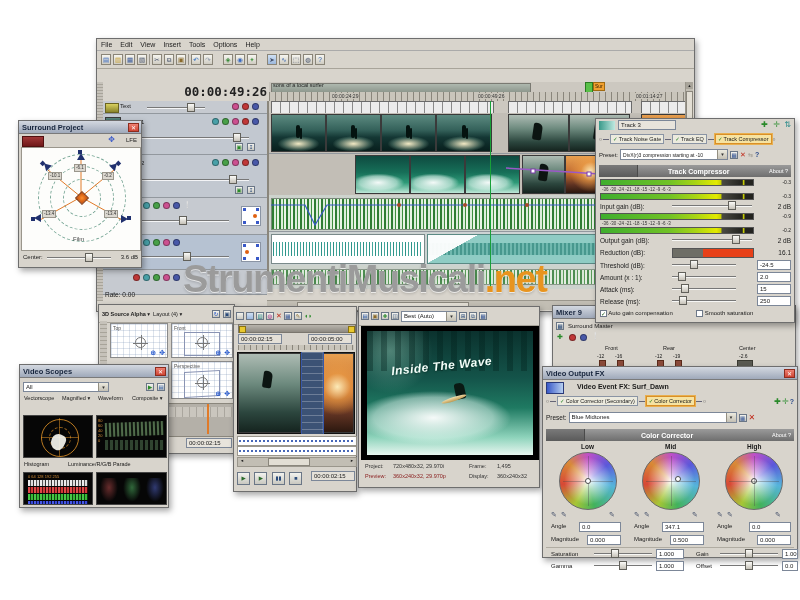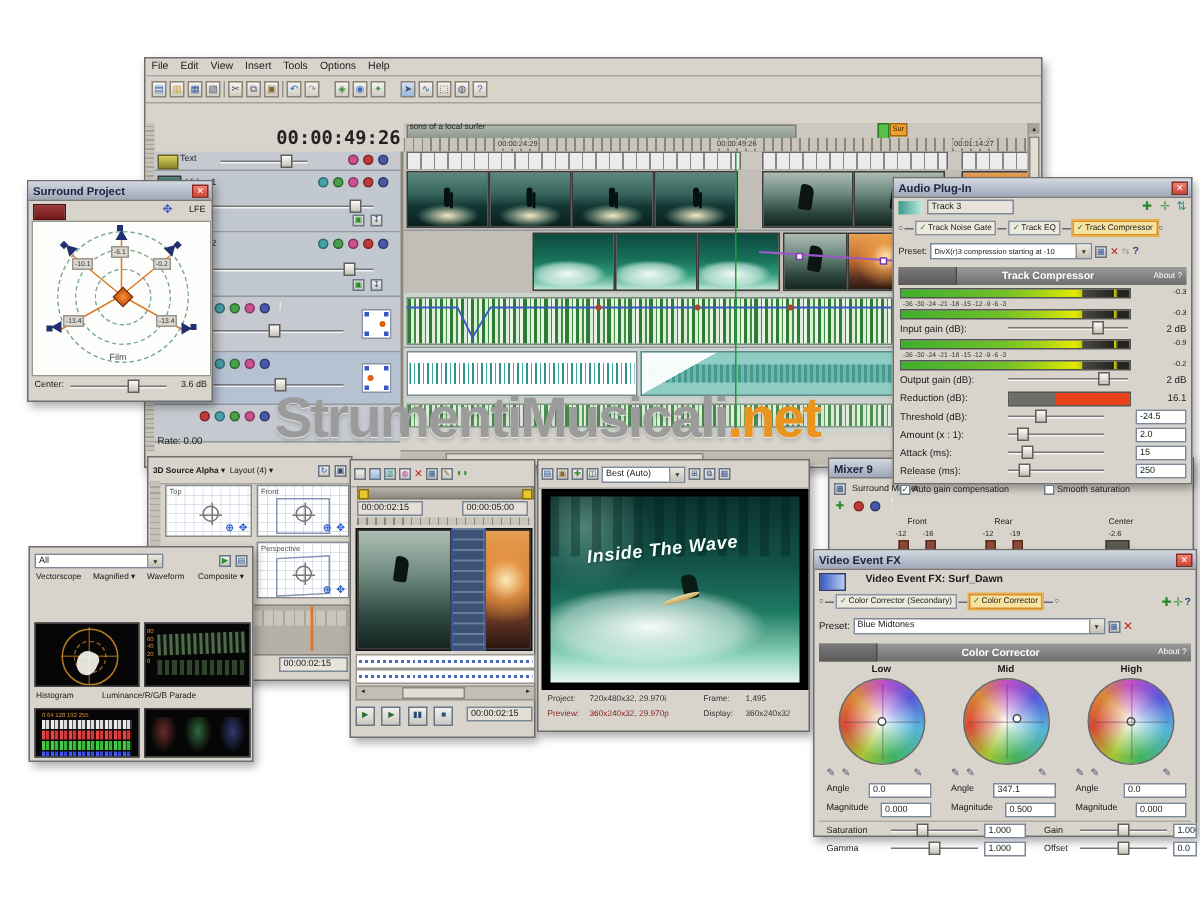--- a/index.html
+++ b/index.html
@@ -333,24 +333,20 @@
     <span style="position:absolute; left:104px; top:41px; width:5px; height:8px; background:#8a4a3a; border:1px solid #5a2a1a;"></span>
     <span style="position:absolute; left:122px; top:41px; width:5px; height:8px; background:#8a4a3a; border:1px solid #5a2a1a;"></span>
 
     <span class="lbl" style="position:absolute; left:186px; top:26px; font-size:5.5px;">Center</span>
     <span class="lbl" style="position:absolute; left:186px; top:34px; font-size:5px;">-2.6</span>
     <span style="position:absolute; left:184px; top:41px; width:14px; height:8px; background:#5a5a52; border:1px solid #3a3a32;"></span>
   </div>
 </div>
 
 <div class="win" style="left:595px; top:118px; width:200px; height:205px;">
-  <div class="tbar">
-    <span>Audio Plug-In</span>
-    <span class="tbtn close" style="margin-left:auto;">✕</span>
-  </div>
   <div style="position:relative; height:13px;">
     <span style="position:absolute; left:3px; top:2px; width:16px; height:9px; background:linear-gradient(90deg,#3a9a8a,#bfe8e0);"></span>
     <span class="fld" style="position:absolute; left:22px; top:1px; width:58px; background:#e8e4dc;">Track 3</span>
     <span style="position:absolute; right:26px; top:1px; font-size:8px; color:#2a8a2a; font-weight:bold;">✚</span>
     <span style="position:absolute; right:14px; top:1px; font-size:8px; color:#4a9a4a;">✛</span>
     <span style="position:absolute; right:3px; top:1px; font-size:8px; color:#2a8a8a;">⇅</span>
   </div>
   <div style="display:flex; align-items:center; gap:1px; padding:1px 3px; height:12px;">
     <span style="font-size:5px;">○</span>
       <span class="chainline"></span>
@@ -522,20 +518,24 @@
     <span style="position:absolute; left:4px; top:18px; width:6px; height:6px; background:#e8e4dc; border:1px solid #6a6a6a; transform:rotate(45deg);"></span>
   </div>
   <div style="position:absolute; left:11px; top:132px; width:123px; height:14px;">
     <span class="sqi">◄</span>
     <span class="sqi">►</span>
     <span class="fld" style="position:absolute; right:1px; top:1px; width:46px; background:#e8e4dc;">00:00:02:15</span>
   </div>
 </div>
 
 <div class="win" style="left:19px; top:364px; width:150px; height:144px;">
+  <div class="tbar">
+    <span>Video Scopes</span>
+    <span class="tbtn close" style="margin-left:auto;">✕</span>
+  </div>
   <div style="display:flex; align-items:center; gap:3px; padding:2px 3px; height:13px;">
     <span class="dd" style="width:86px; height:10px;">
       <span class="txt">All</span>
         <span class="arr">▼</span>
     </span>
     <span class="sqi" style="margin-left:auto; color:#2a8a2a;">▶</span>
     <span class="sqi" style="color:#2a5aaa;">▤</span>
   </div>
   <div style="position:relative; height:10px;">
     <span class="lbl" style="position:absolute; left:4px; font-size:5.5px;">Vectorscope</span>
@@ -652,21 +652,21 @@
     <span style="position:absolute; left:136px; top:2px; color:#333;">1,495</span>
     <span style="position:absolute; left:4px; top:12px; color:#8a2020;">Preview:</span>
     <span style="position:absolute; left:32px; top:12px; color:#8a2020;">360x240x32, 29.970p</span>
     <span style="position:absolute; left:108px; top:12px; color:#333;">Display:</span>
     <span style="position:absolute; left:136px; top:12px; color:#333;">360x240x32</span>
   </div>
 </div>
 
 <div class="win" style="left:542px; top:366px; width:256px; height:192px;">
   <div class="tbar">
-    <span>Video Event FX</span>
+    <span>Video Output FX</span>
     <span class="tbtn close" style="margin-left:auto;">✕</span>
   </div>
   <div style="position:relative; height:14px;">
     <span style="position:absolute; left:3px; top:2px; width:16px; height:10px; background:linear-gradient(90deg,#3858c8,#b8d0f0); border:1px solid #2a3a7a;"></span>
     <span class="lbl" style="position:absolute; left:34px; top:3px; font-size:7px; font-weight:bold;">Video Event FX: Surf_Dawn</span>
   </div>
   <div style="display:flex; align-items:center; gap:1px; padding:1px 3px; height:12px;">
     <span style="font-size:5px;">○</span>
       <span class="chainline"></span>
     <span class="chainbox">

